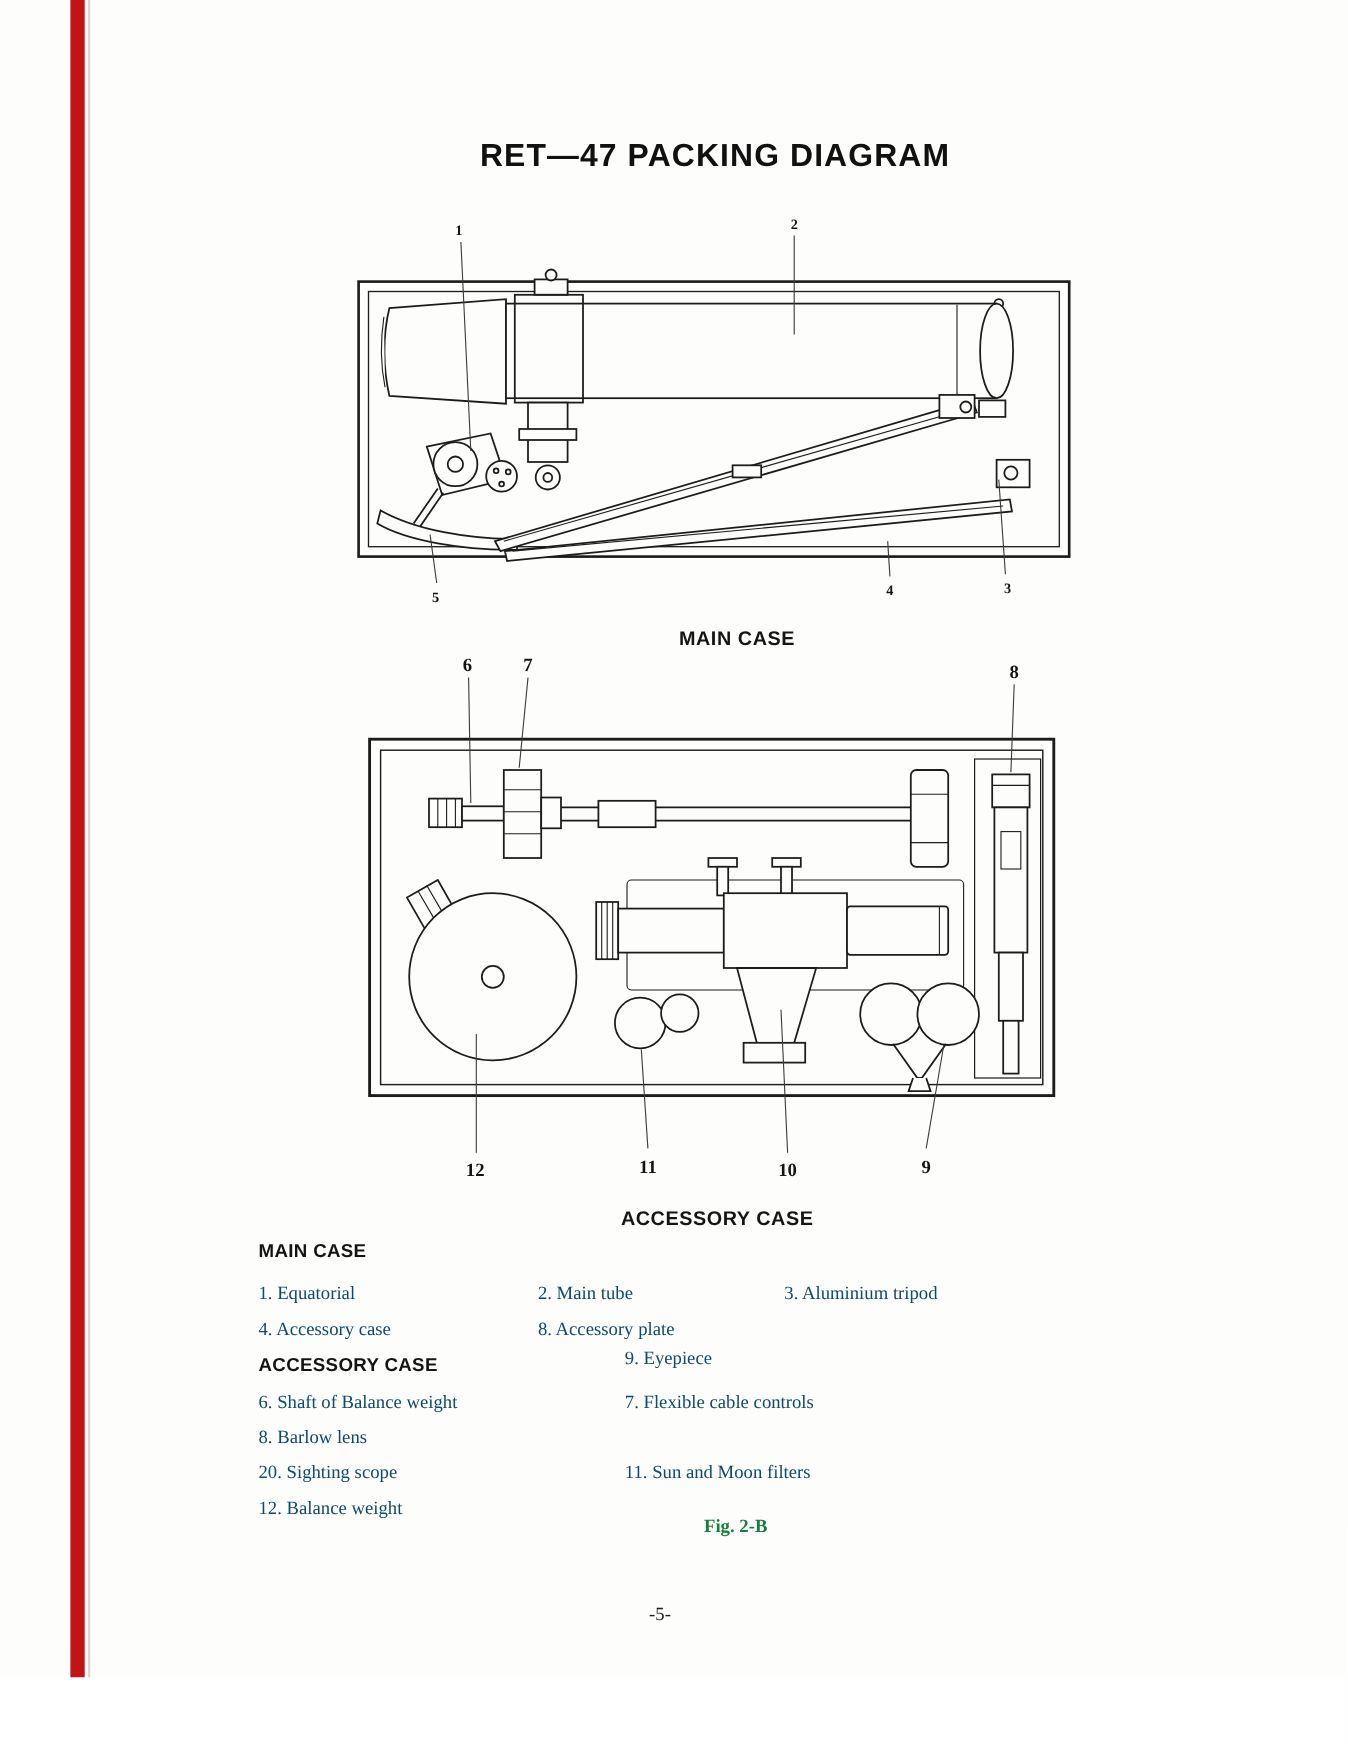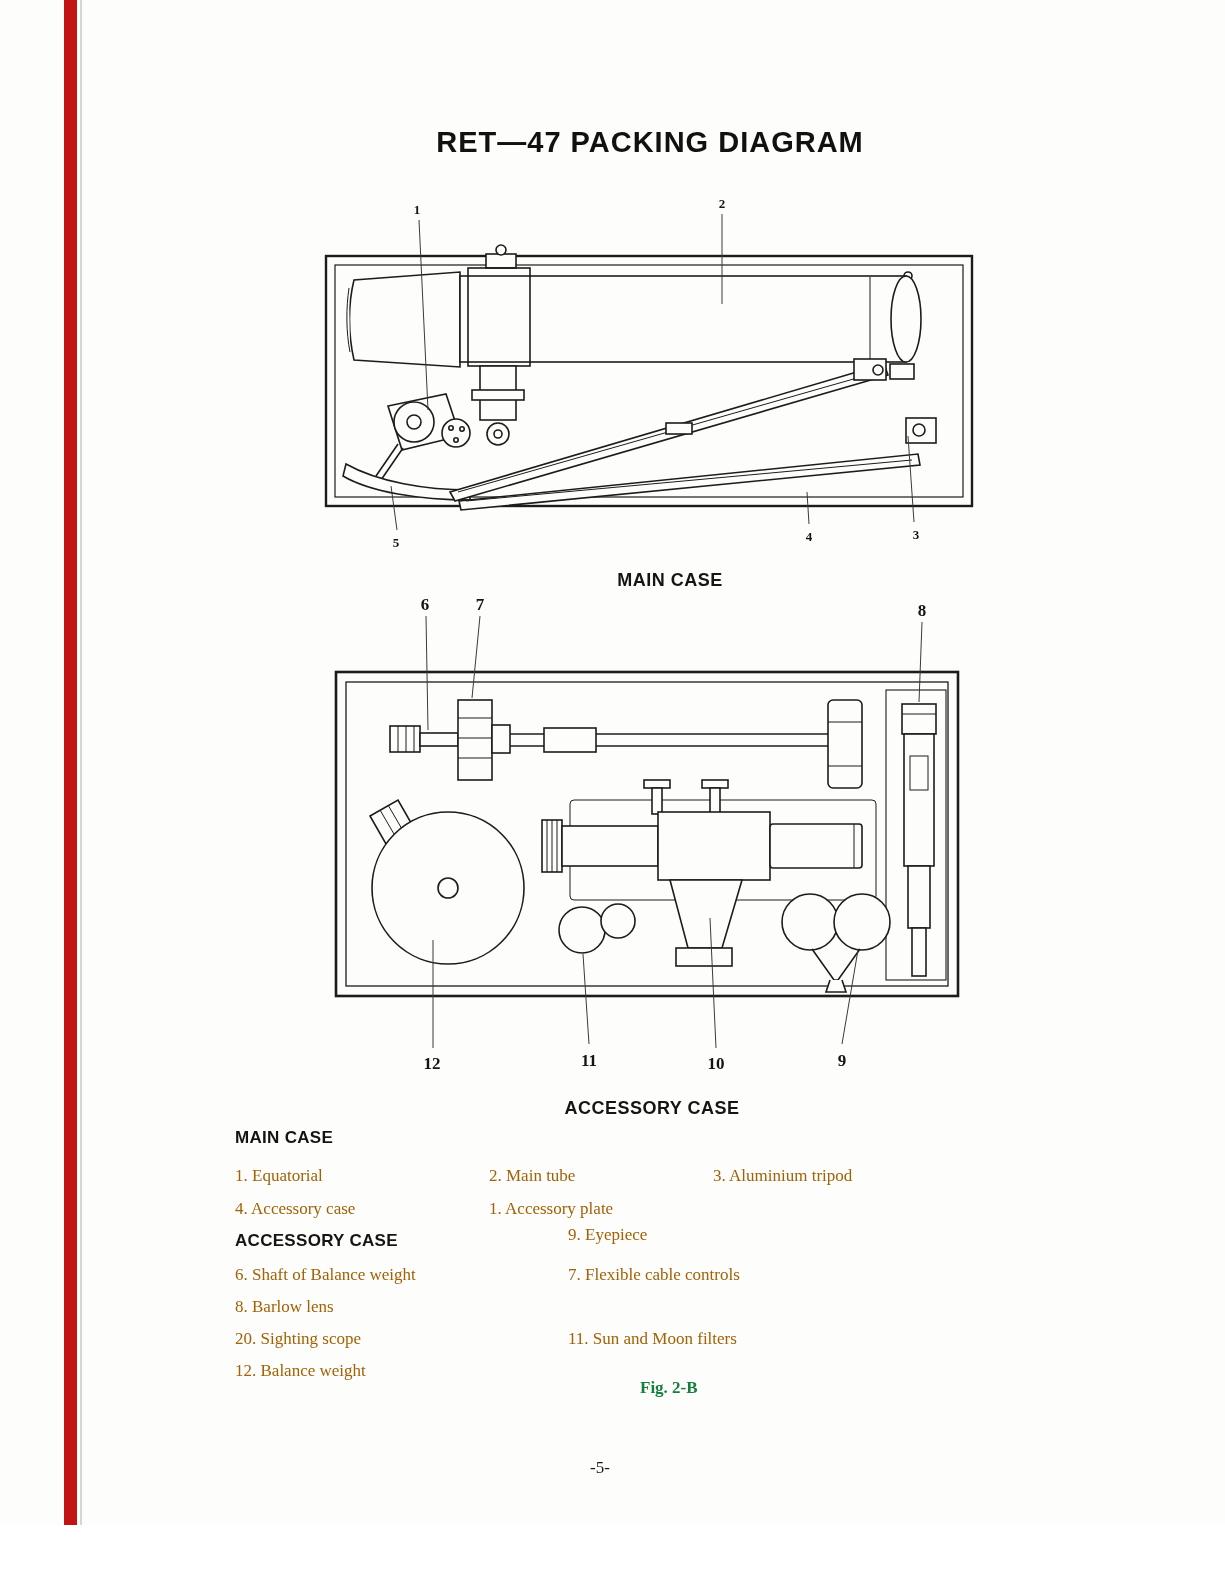--- a/index.html
+++ b/index.html
@@ -9,21 +9,21 @@
   .red-strip{left:64px;top:0;width:13px;height:1585px;background:#c21414;}
   .page-edge{left:80px;top:0;width:2px;height:1585px;background:#dad6cf;}
   .doc-title{left:300px;top:126px;width:700px;text-align:center;
              font-family:"Liberation Sans",sans-serif;font-weight:700;font-size:29px;
              letter-spacing:1px;color:#111;}
   .fig{position:absolute;}
   .caption{font-family:"Liberation Sans",sans-serif;font-weight:700;font-size:18px;
            letter-spacing:.5px;color:#151515;text-align:center;}
   .list-heading{font-family:"Liberation Sans",sans-serif;font-weight:700;font-size:17px;
                 letter-spacing:.3px;color:#141414;}
-  .item{font-size:17px;color:#a16207;white-space:nowrap;}
+  .item{font-size:17px;color:#0c4a6e;white-space:nowrap;}
   .fig-label{font-size:17px;font-weight:700;color:#15803d;}
   .page-num{left:560px;top:1458px;width:80px;text-align:center;font-size:17px;}
   svg{overflow:visible;}
   svg .callout text{fill:#141414;font-family:"Liberation Serif",serif;font-weight:700;text-anchor:middle;}
   svg .callout.small text{font-size:13px;}
   svg .callout.big text{font-size:17px;}
   .bottom-artifact1{left:118px;top:1571px;width:520px;height:0;border-top:2px dashed #4a4a4a;}
   .bottom-artifact2{left:80px;top:1578px;width:660px;height:0;border-top:1px dashed #808080;}
 </style>
 </head>
@@ -193,21 +193,21 @@
   </svg>
 
   <div class="abs caption" style="left:452px;top:1098px;width:400px">ACCESSORY CASE</div>
 
   <div class="abs list-heading" style="left:235px;top:1128px">MAIN CASE</div>
 
   <span class="abs item" style="left:235px;top:1166px">1. Equatorial</span>
   <span class="abs item" style="left:489px;top:1166px">2. Main tube</span>
   <span class="abs item" style="left:713px;top:1166px">3. Aluminium tripod</span>
   <span class="abs item" style="left:235px;top:1199px">4. Accessory case</span>
-  <span class="abs item" style="left:489px;top:1199px">1. Accessory plate</span>
+  <span class="abs item" style="left:489px;top:1199px">8. Accessory plate</span>
 
   <div class="abs list-heading" style="left:235px;top:1231px">ACCESSORY CASE</div>
 
   <span class="abs item" style="left:235px;top:1265px">6. Shaft of Balance weight</span>
   <span class="abs item" style="left:568px;top:1265px">7. Flexible cable controls</span>
   <span class="abs item" style="left:235px;top:1297px">8. Barlow lens</span>
   <span class="abs item" style="left:568px;top:1225px">9. Eyepiece</span>
   <span class="abs item" style="left:235px;top:1329px">20. Sighting scope</span>
   <span class="abs item" style="left:568px;top:1329px">11. Sun and Moon filters</span>
   <span class="abs item" style="left:235px;top:1361px">12. Balance weight</span>

